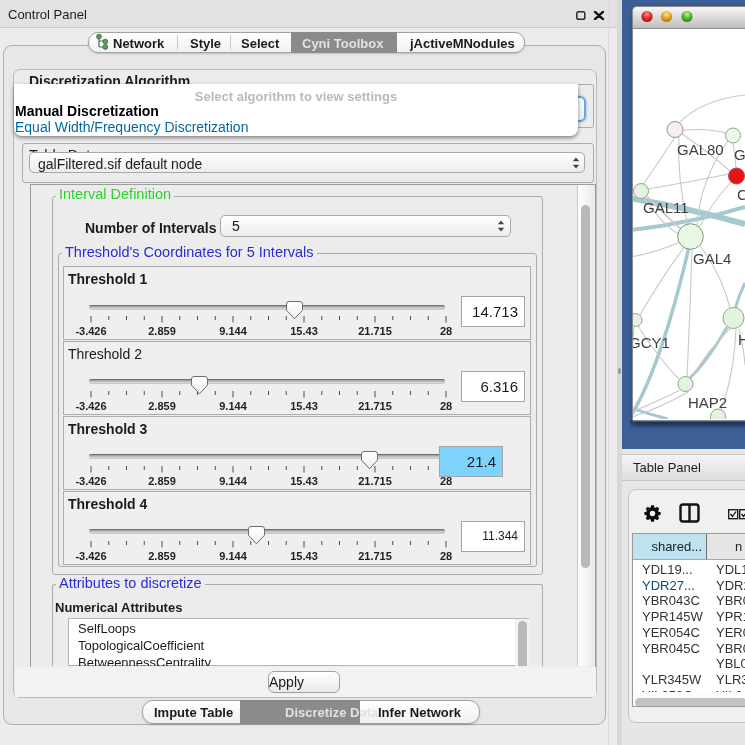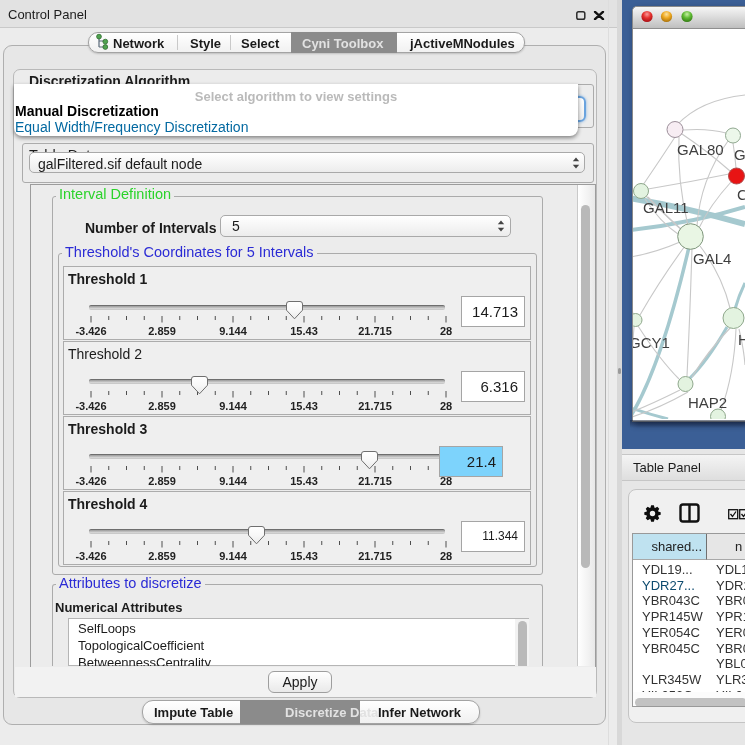--- a/index.html
+++ b/index.html
@@ -253,21 +253,21 @@
 <div class="abs" style="left:68px;top:618px;width:461px;height:48px;background:#FFFFFF;border:1px solid #B5B5B5;box-sizing:border-box;"></div>
 <div class="abs" style="left:515px;top:619px;width:14px;height:47px;background:#F2F2F2;"></div>
 <div class="abs" style="left:518px;top:621px;width:9px;height:60px;background:#B9B9B9;border-radius:5px 5px 0 0;"></div>
 <div class="abs" style="left:78px;top:621px;font-size:13px;color:#1b1b1b;">SelfLoops</div>
 <div class="abs" style="left:78px;top:638px;font-size:13px;color:#1b1b1b;">TopologicalCoefficient</div>
 <div class="abs" style="left:78px;top:655px;font-size:13px;color:#1b1b1b;width:200px;height:11px;overflow:hidden;">BetweennessCentrality</div>
 
 <div class="abs" style="left:31px;top:666px;width:564px;height:4px;background:#ECECEC;"></div>
 
 <div class="abs" style="left:15px;top:667px;width:581px;height:30px;background:#F2F2F2;"></div>
-<div class="abs" style="left:268px;top:671px;width:64px;height:22px;background:linear-gradient(#FFFFFF,#E9E9E9);border:1px solid #9E9E9E;border-radius:6px;box-sizing:border-box;text-align:center;font-size:14px;color:#1b1b1b;line-height:20px;">Apply</div>
+<div class="abs" style="left:268px;top:671px;width:72px;height:22px;background:linear-gradient(#FFFFFF,#E9E9E9);border:1px solid #9E9E9E;border-radius:6px;box-sizing:border-box;text-align:left;font-size:14px;color:#1b1b1b;line-height:20px;">Apply</div>
 
 <div class="abs" style="left:142px;top:700px;width:338px;height:24px;background:linear-gradient(#FFFFFF,#F0F0F0);border:1px solid #A3A3A3;border-radius:11px;box-sizing:border-box;box-shadow:0 1px 2px rgba(0,0,0,0.18);"></div>
 <div class="abs" style="left:240px;top:700px;width:120px;height:24px;background:#8B8B8B;"></div>
 <div class="abs" style="left:154px;top:705px;font-size:13px;font-weight:bold;color:#1a1a1a;">Impute Table</div>
 <div class="abs" style="left:253px;top:705px;font-size:13px;font-weight:bold;color:#E2E2E2;margin-left:32px;">Discretize Data</div>
 <div class="abs" style="left:378px;top:705px;font-size:13px;font-weight:bold;color:#1a1a1a;">Infer Network</div>
 
 <div class="abs" style="left:14px;top:84px;width:564px;height:52px;background:#FFFFFF;border-radius:0 0 8px 8px;box-shadow:0 2px 4px rgba(0,0,0,0.45);z-index:30;"></div>
 <div class="abs" style="left:14px;top:89px;width:564px;text-align:center;font-size:13px;font-weight:bold;color:#BABABA;z-index:31;">Select algorithm to view settings</div>
 <div class="abs" style="left:15px;top:103px;font-size:14px;font-weight:bold;color:#000;z-index:31;">Manual Discretization</div>

